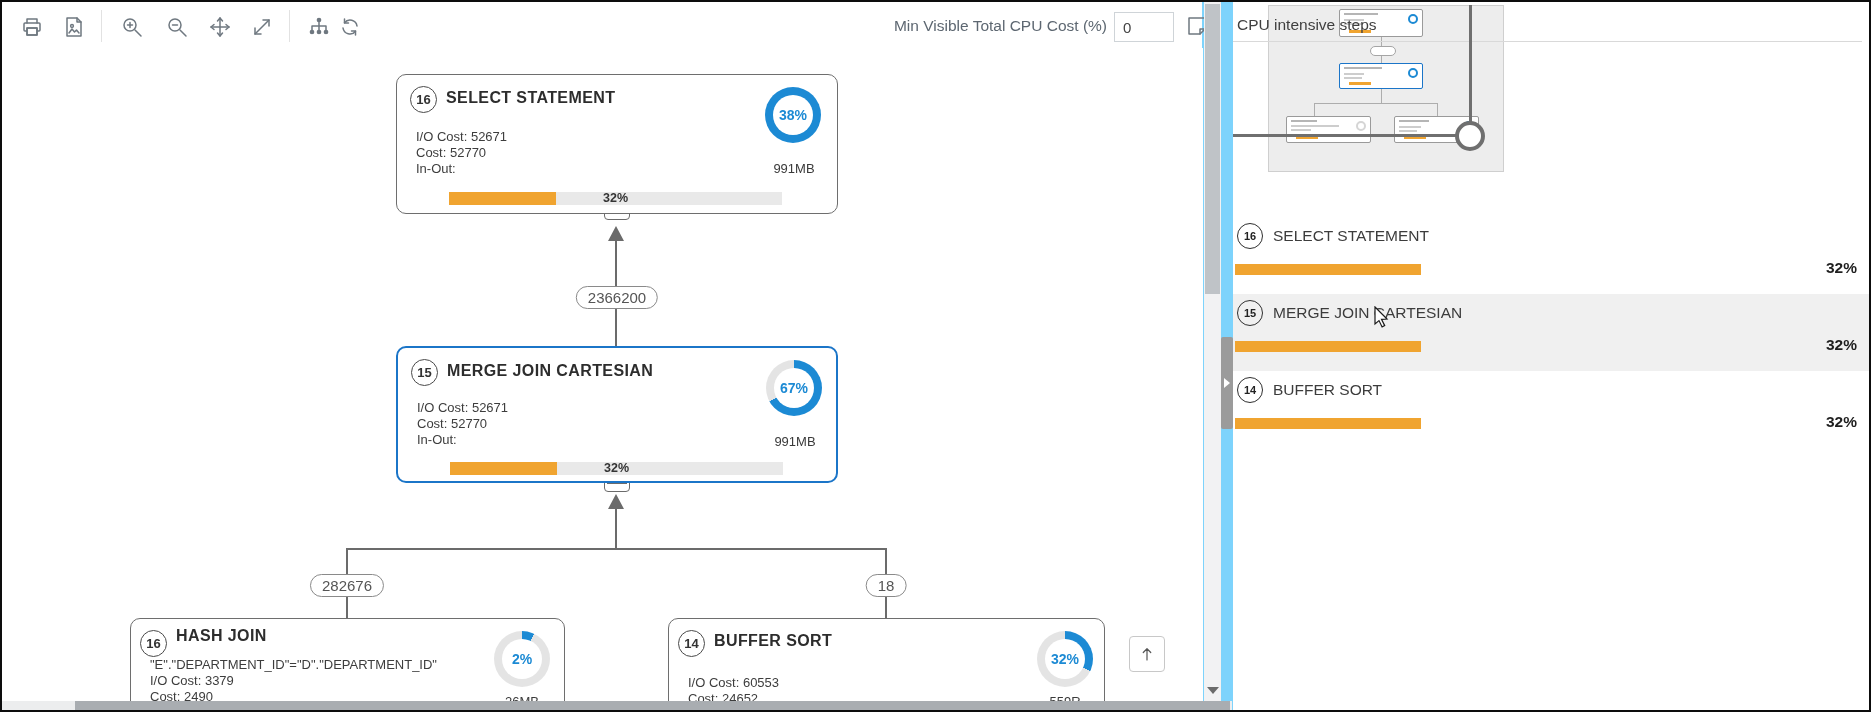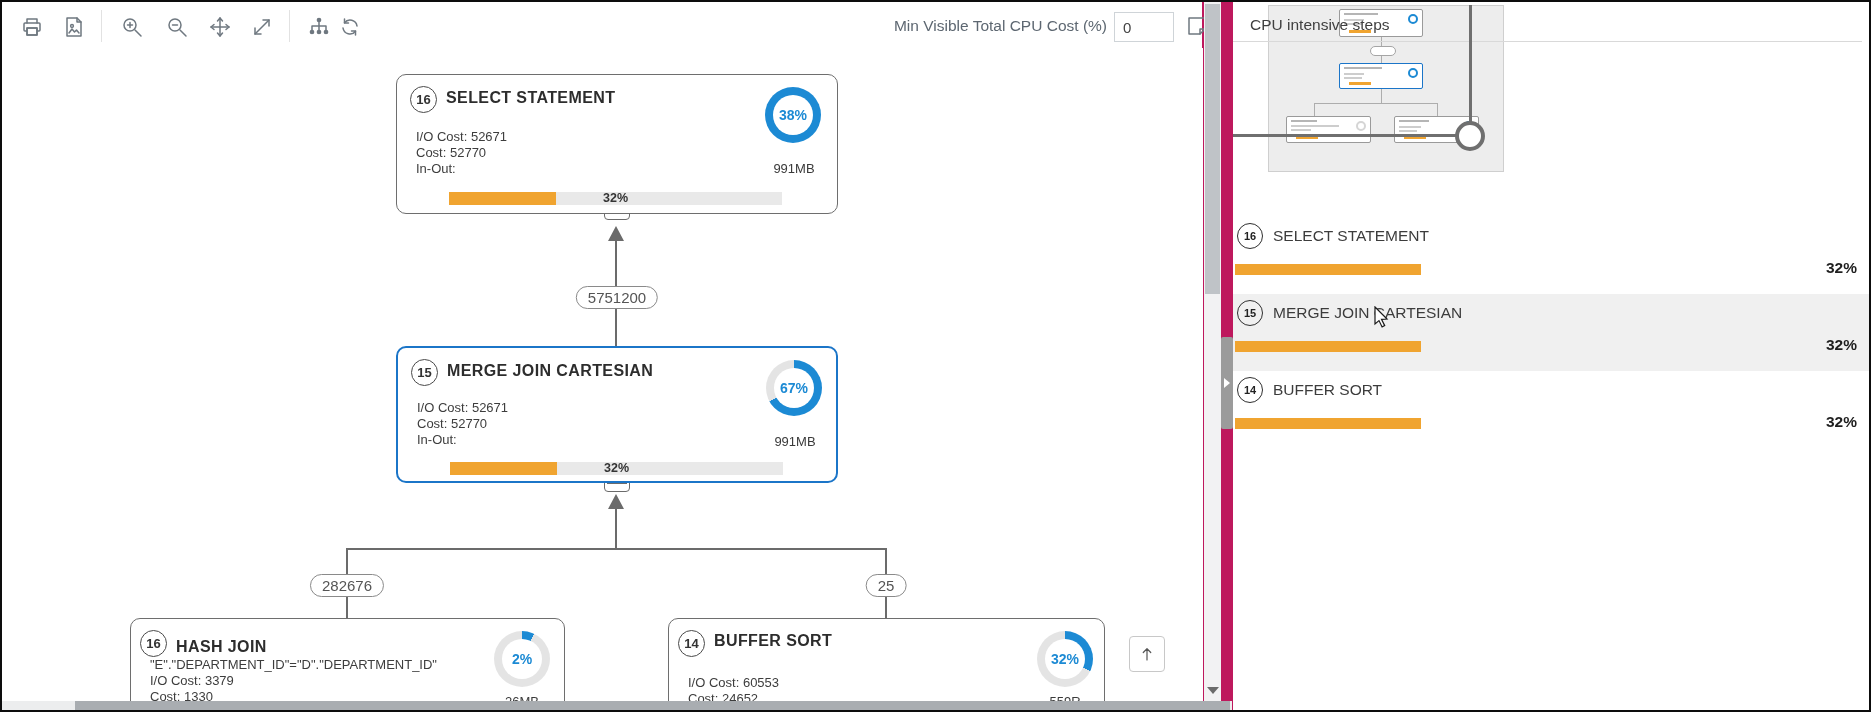--- a/index.html
+++ b/index.html
@@ -1,16 +1,16 @@
 <!DOCTYPE html>
 <html><head>
 <meta charset="utf-8">
 <style>
   html,body{margin:0;padding:0;background:#cfcfcf;font-family:"Liberation Sans",sans-serif;}
-  .app{position:relative;width:1871px;height:712px;background:#be185d;overflow:hidden;
+  .app{position:relative;width:1871px;height:712px;background:#7dd3fc;overflow:hidden;
        box-shadow:inset 0 0 0 2px #0d0d0d;}
   
   .toolbar{position:absolute;left:2px;top:2px;width:1200px;height:46px;background:#fff;}
   .tb-icon{position:absolute;top:13px;width:24px;height:24px;color:#6f7880;cursor:pointer;}
   .tb-icon svg{width:24px;height:24px;stroke:#6f7880;fill:none;stroke-width:1.5;stroke-linecap:round;stroke-linejoin:round;}
   .tb-sep{position:absolute;top:8px;width:1px;height:32px;background:#e2e2e2;}
   .mincpu-label{position:absolute;left:700px;top:15px;width:405px;text-align:right;
        font-size:15.5px;color:#5d6771;}
   .mincpu-input{position:absolute;left:1112px;top:10px;width:50px;height:28px;border:1px solid #cfd4d8;
        font-size:15px;color:#444;padding:0 0 0 8px;font-family:"Liberation Sans",sans-serif;}
@@ -56,21 +56,21 @@
   .mini-node{position:absolute;background:#fff;border:1px solid #9a9a9a;border-radius:2px;box-sizing:border-box;}
   .mini-node.sel{border:1.2px solid #1b75c8;}
   .mini-node .mt{position:absolute;left:4px;top:3px;height:2px;background:#b5b5b5;}
   .mini-node .ml{position:absolute;left:4px;height:1.5px;background:#cdcdcd;}
   .mini-node .mbar{position:absolute;left:9px;bottom:3px;width:22px;height:3px;background:#f0a430;}
   .mini-node .mdonut{position:absolute;right:4px;top:4px;width:10px;height:10px;border:2.5px solid #1c8ad4;border-radius:50%;box-sizing:border-box;}
   .mini-line{position:absolute;background:#adadad;}
   .mini-pill{position:absolute;background:#fff;border:1px solid #a5a5a5;border-radius:5px;}
   .vp-line{position:absolute;background:#6f6f6f;}
   .vp-circle{position:absolute;left:1455px;top:121px;width:30px;height:30px;border:4px solid #6f6f6f;border-radius:50%;background:#fff;box-sizing:border-box;}
-  .panel-heading{position:absolute;left:4px;top:14px;font-size:15.5px;color:#3f3f3f;margin-left:13px;}
+  .panel-heading{position:absolute;left:4px;top:14px;font-size:15.5px;color:#3f3f3f;}
   .panel-divider{position:absolute;left:0;top:39px;width:629px;height:1px;background:#d9d9d9;}
   .step-row{position:absolute;left:0;width:636px;height:77px;}
   .step-row.hover{background:#f0f0f0;}
   .step-badge{position:absolute;left:4px;top:6px;width:26px;height:26px;border:1.4px solid #2f2f2f;border-radius:50%;
        display:flex;align-items:center;justify-content:center;font-size:11px;font-weight:bold;color:#222;background:transparent;box-sizing:border-box;}
   .step-label{position:absolute;left:40px;top:10px;font-size:15.5px;color:#3c3c3c;white-space:nowrap;}
   .step-bar{position:absolute;left:2px;top:47px;width:580px;height:11px;}
   .step-bar .fill{position:absolute;left:0;top:0;height:11px;width:calc(var(--p)*1%);background:#f0a430;}
   .step-pct{position:absolute;right:12px;top:42px;font-size:15.5px;font-weight:bold;color:#1f1f1f;}
   .cursor{position:absolute;left:1372px;top:306px;z-index:60;}
@@ -151,30 +151,30 @@
           <path d="M15 20v-5h5"></path>
         </svg>
     </div>
   </div>
 
   <div class="canvas">
 
     <div class="collapse" style="left:602px;top:155px"></div>
     <div class="arrow-up" style="left:606px;top:178px"></div>
     <div class="vline" style="left:613px;top:190px;height:108px"></div>
-    <div class="pill" style="left:615px;top:238px">5751200</div>
+    <div class="pill" style="left:615px;top:238px">2366200</div>
 
     <div class="collapse" style="left:602px;top:427px"></div>
     <div class="arrow-up" style="left:606px;top:446px"></div>
     <div class="vline" style="left:613px;top:460px;height:41px"></div>
     <div class="hline" style="left:344px;top:500px;width:541px"></div>
     <div class="vline" style="left:344px;top:500px;height:70px"></div>
     <div class="vline" style="left:883px;top:500px;height:70px"></div>
     <div class="pill" style="left:345px;top:526px">282676</div>
-    <div class="pill" style="left:884px;top:526px">25</div>
+    <div class="pill" style="left:884px;top:526px">18</div>
 
     <div class="pnode" style="left:394px;top:26px;width:442px;height:140px">
       <div class="badge" style="left:13px;top:11px">16</div>
       <div class="node-title" style="left:49px;top:14px">SELECT STATEMENT</div>
       <div class="node-lines" style="left:19px;top:54px">
         <div>I/O Cost: 52671</div>
           <div>Cost: 52770</div>
           <div>In-Out:</div>
       </div>
       <div class="donut" style="left: 368px; top: 12px; --arc: 100;">
@@ -200,25 +200,25 @@
       </div>
       <div class="mem" style="left:359px;top:86px">991MB</div>
       <div class="iobar" style="left: 52px; top: 114px; width: 333px; --p: 32;">
         <div class="fill"></div>
           <div class="blbl">32%</div>
       </div>
     </div>
 
     <div class="pnode" style="left:128px;top:570px;width:435px;height:140px">
       <div class="badge" style="left:9px;top:11px">16</div>
-      <div class="node-title" style="left:45px;top:19px">HASH JOIN</div>
+      <div class="node-title" style="left:45px;top:8px">HASH JOIN</div>
       <div class="node-lines" style="left:19px;top:38px">
         <div>"E"."DEPARTMENT_ID"="D"."DEPARTMENT_ID"</div>
           <div>I/O Cost: 3379</div>
-          <div>Cost: 1330</div>
+          <div>Cost: 2490</div>
       </div>
       <div class="donut" style="left: 363px; top: 12px; --arc: 7;">
         <div class="dpct">2%</div>
       </div>
       <div class="mem" style="left:353px;top:75px">26MB</div>
     </div>
 
     <div class="pnode" style="left:666px;top:570px;width:437px;height:140px">
       <div class="badge" style="left:9px;top:11px">14</div>
       <div class="node-title" style="left:45px;top:13px">BUFFER SORT</div>

